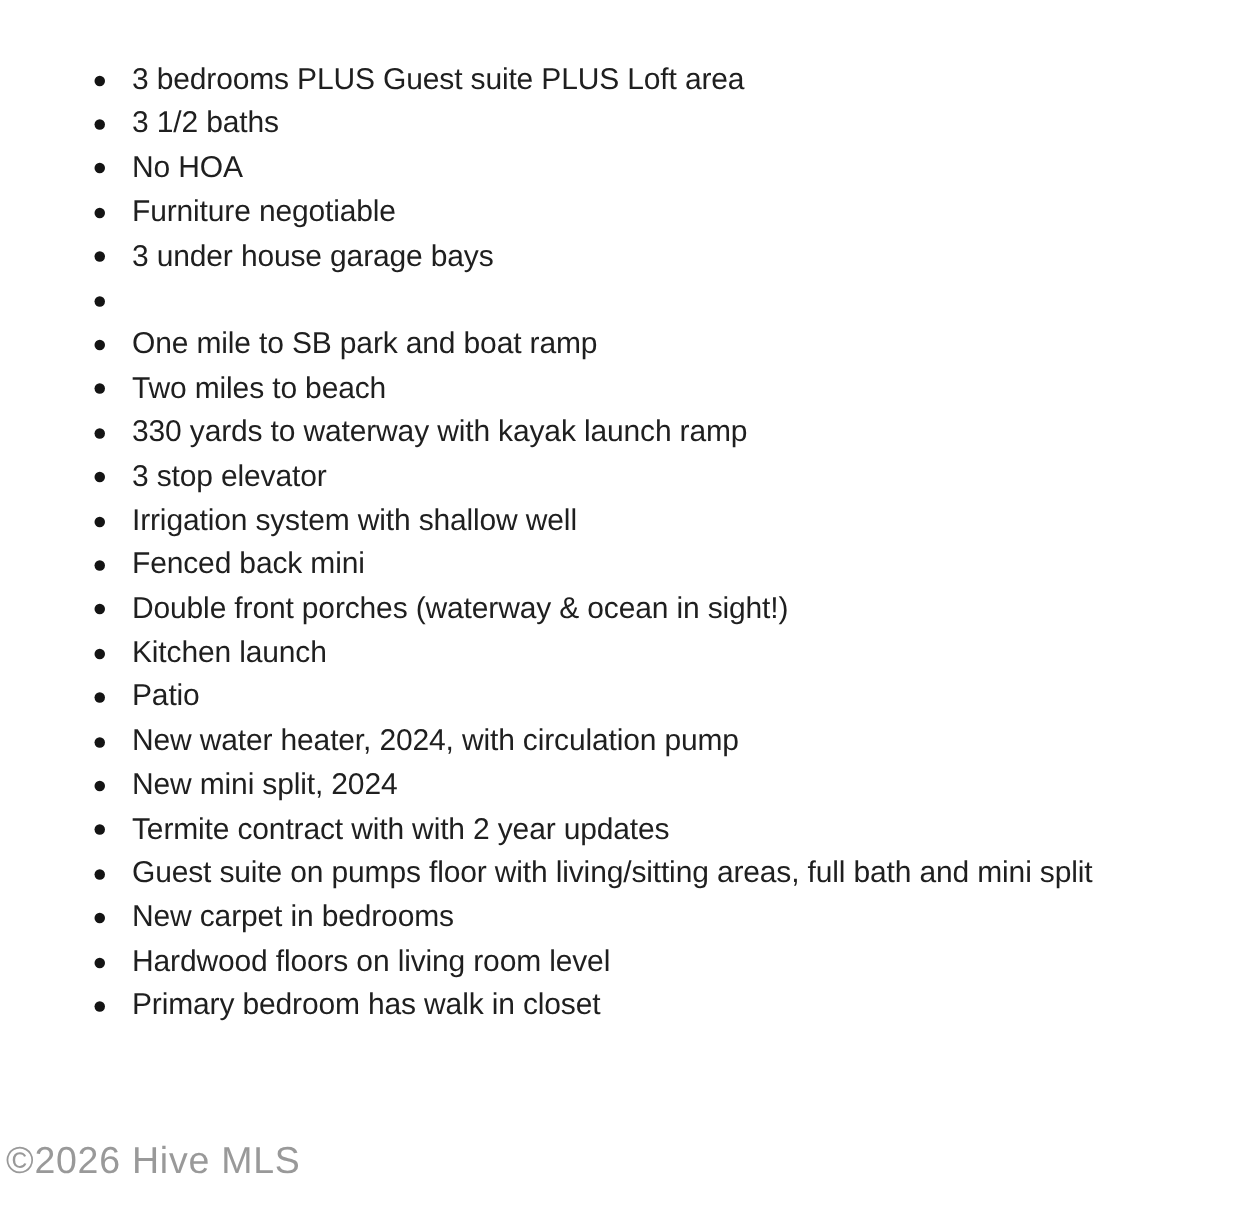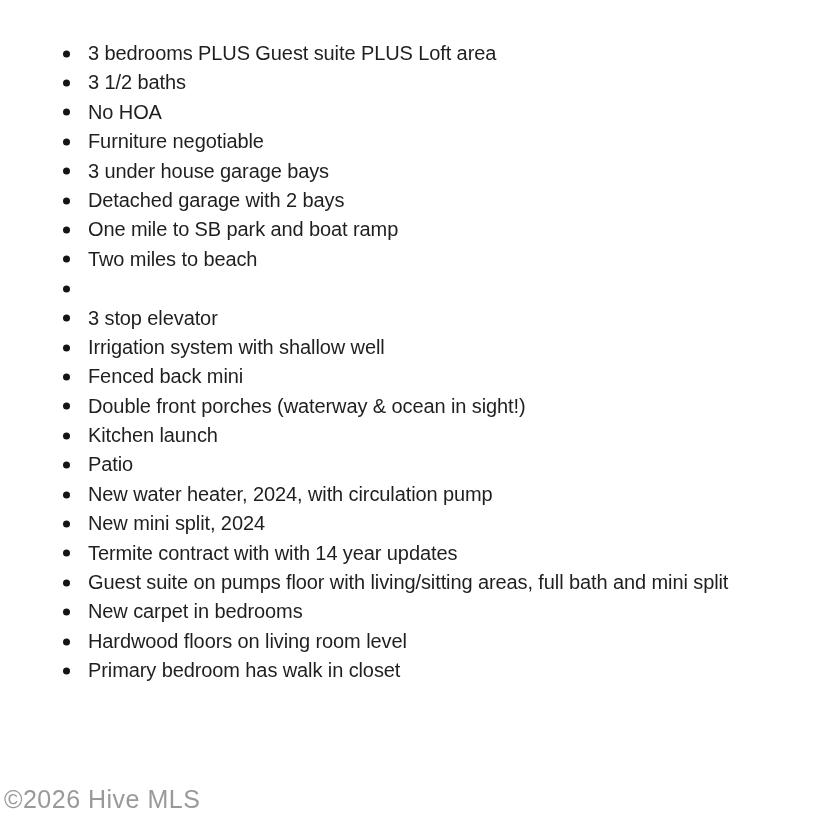--- a/index.html
+++ b/index.html
@@ -44,46 +44,45 @@
   .watermark {
     position: absolute;
     left: 4px;
     top: 759px;
     font-size: 25px;
     line-height: 30px;
     color: #8f8f8f;
     letter-spacing: 0.5px;
     opacity: 0.9;
     font-family: "Liberation Sans", sans-serif;
-    margin-top: 25px;
   }
 </style>
 </head>
 <body>
 
 <div class="page">
   <ul class="features">
       <li class="feature"><span class="bullet"></span><span>3 bedrooms PLUS Guest suite PLUS Loft area</span></li>
       <li class="feature"><span class="bullet"></span><span>3 1/2 baths</span></li>
       <li class="feature"><span class="bullet"></span><span>No HOA</span></li>
       <li class="feature"><span class="bullet"></span><span>Furniture negotiable</span></li>
       <li class="feature"><span class="bullet"></span><span>3 under house garage bays</span></li>
-      <li class="feature"><span class="bullet"></span><span>Detached garage with 2 bays</span></li>
+      <li class="feature"><span class="bullet"></span></li>
       <li class="feature"><span class="bullet"></span><span>One mile to SB park and boat ramp</span></li>
       <li class="feature"><span class="bullet"></span><span>Two miles to beach</span></li>
-      <li class="feature"><span class="bullet"></span></li>
+      <li class="feature"><span class="bullet"></span><span>330 yards to waterway with kayak launch ramp</span></li>
       <li class="feature"><span class="bullet"></span><span>3 stop elevator</span></li>
       <li class="feature"><span class="bullet"></span><span>Irrigation system with shallow well</span></li>
       <li class="feature"><span class="bullet"></span><span>Fenced back mini</span></li>
       <li class="feature"><span class="bullet"></span><span>Double front porches (waterway &amp; ocean in sight!)</span></li>
       <li class="feature"><span class="bullet"></span><span>Kitchen launch</span></li>
       <li class="feature"><span class="bullet"></span><span>Patio</span></li>
       <li class="feature"><span class="bullet"></span><span>New water heater, 2024, with circulation pump</span></li>
       <li class="feature"><span class="bullet"></span><span>New mini split, 2024</span></li>
-      <li class="feature"><span class="bullet"></span><span>Termite contract with with 14 year updates</span></li>
+      <li class="feature"><span class="bullet"></span><span>Termite contract with with 2 year updates</span></li>
       <li class="feature"><span class="bullet"></span><span>Guest suite on pumps floor with living/sitting areas, full bath and mini split</span></li>
       <li class="feature"><span class="bullet"></span><span>New carpet in bedrooms</span></li>
       <li class="feature"><span class="bullet"></span><span>Hardwood floors on living room level</span></li>
       <li class="feature"><span class="bullet"></span><span>Primary bedroom has walk in closet</span></li>
     </ul>
 
   <div class="watermark">©2026 Hive MLS</div>
 </div>
 
 </body></html>

